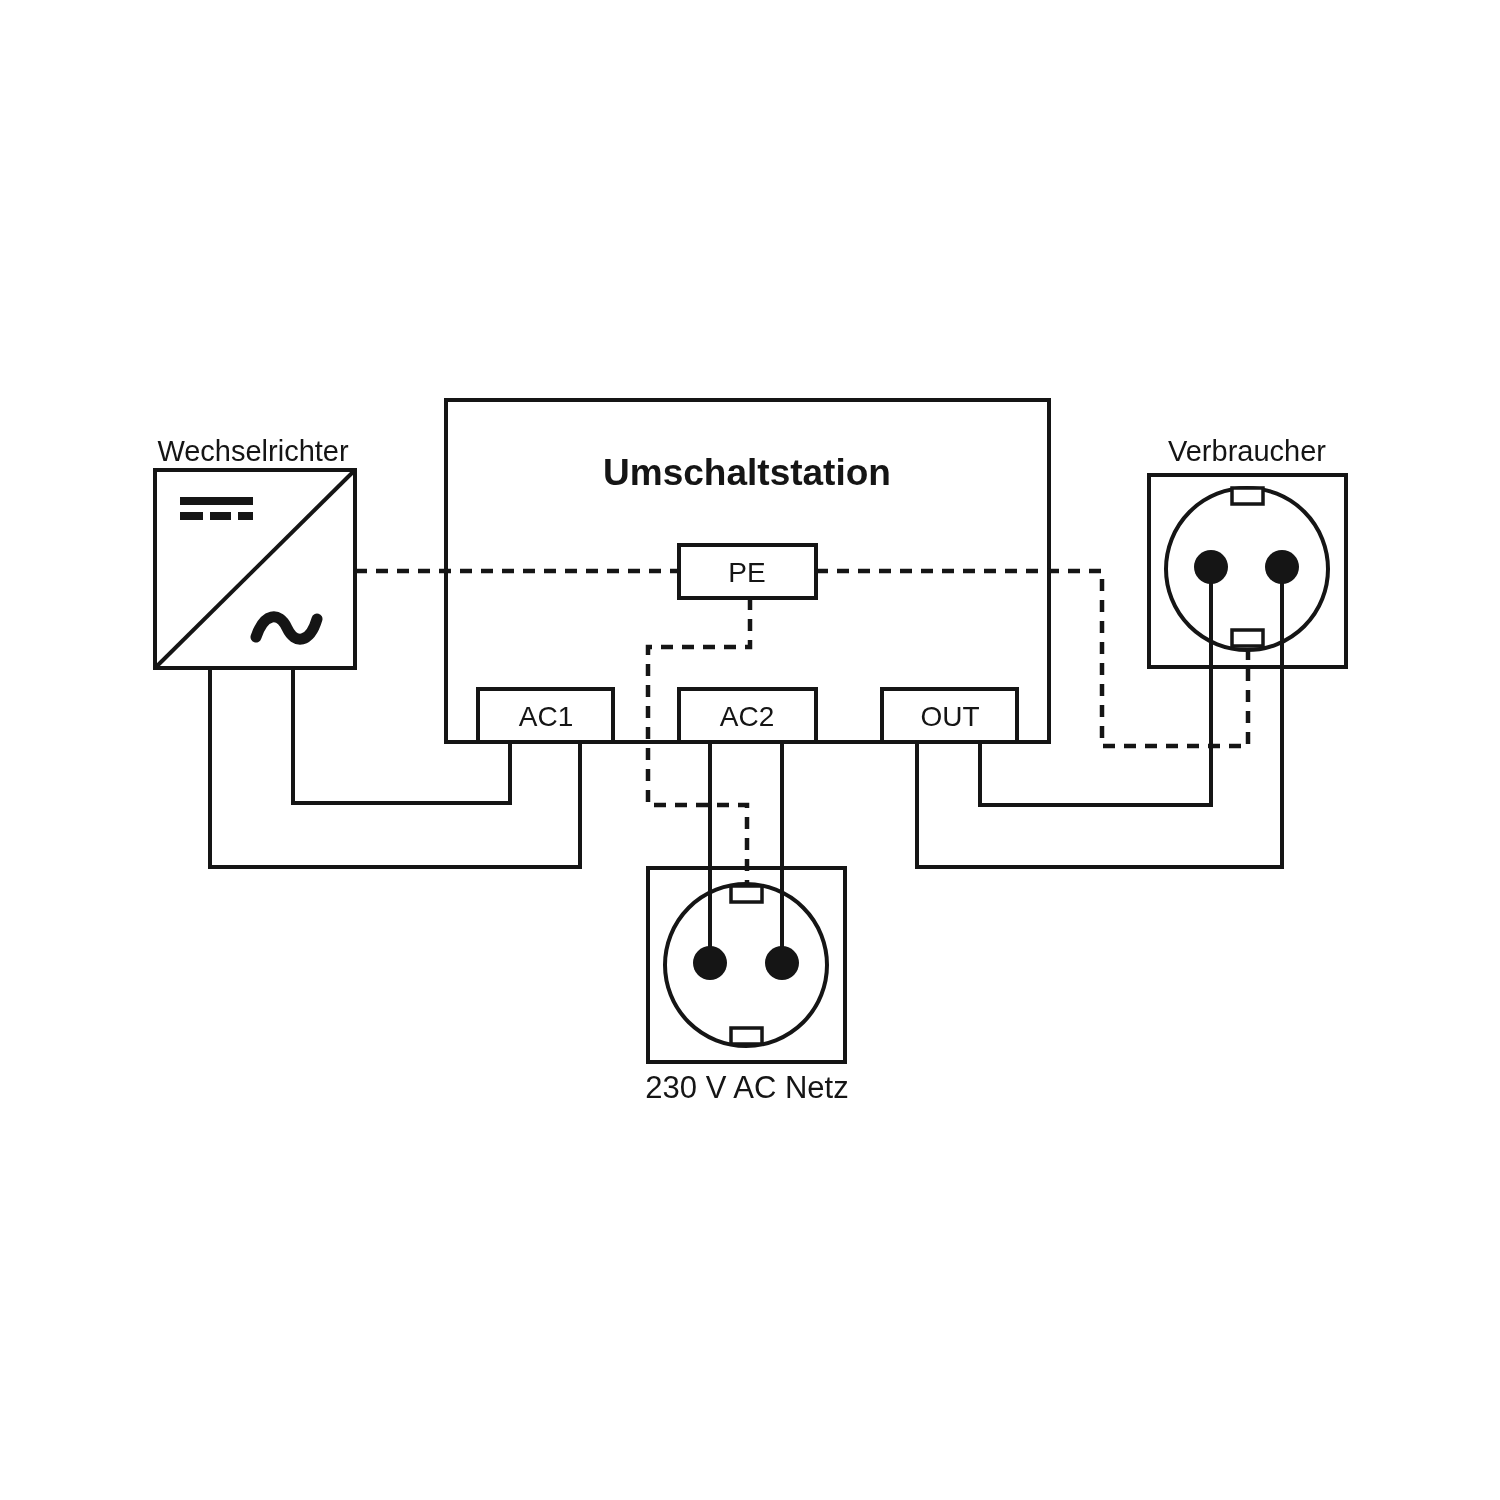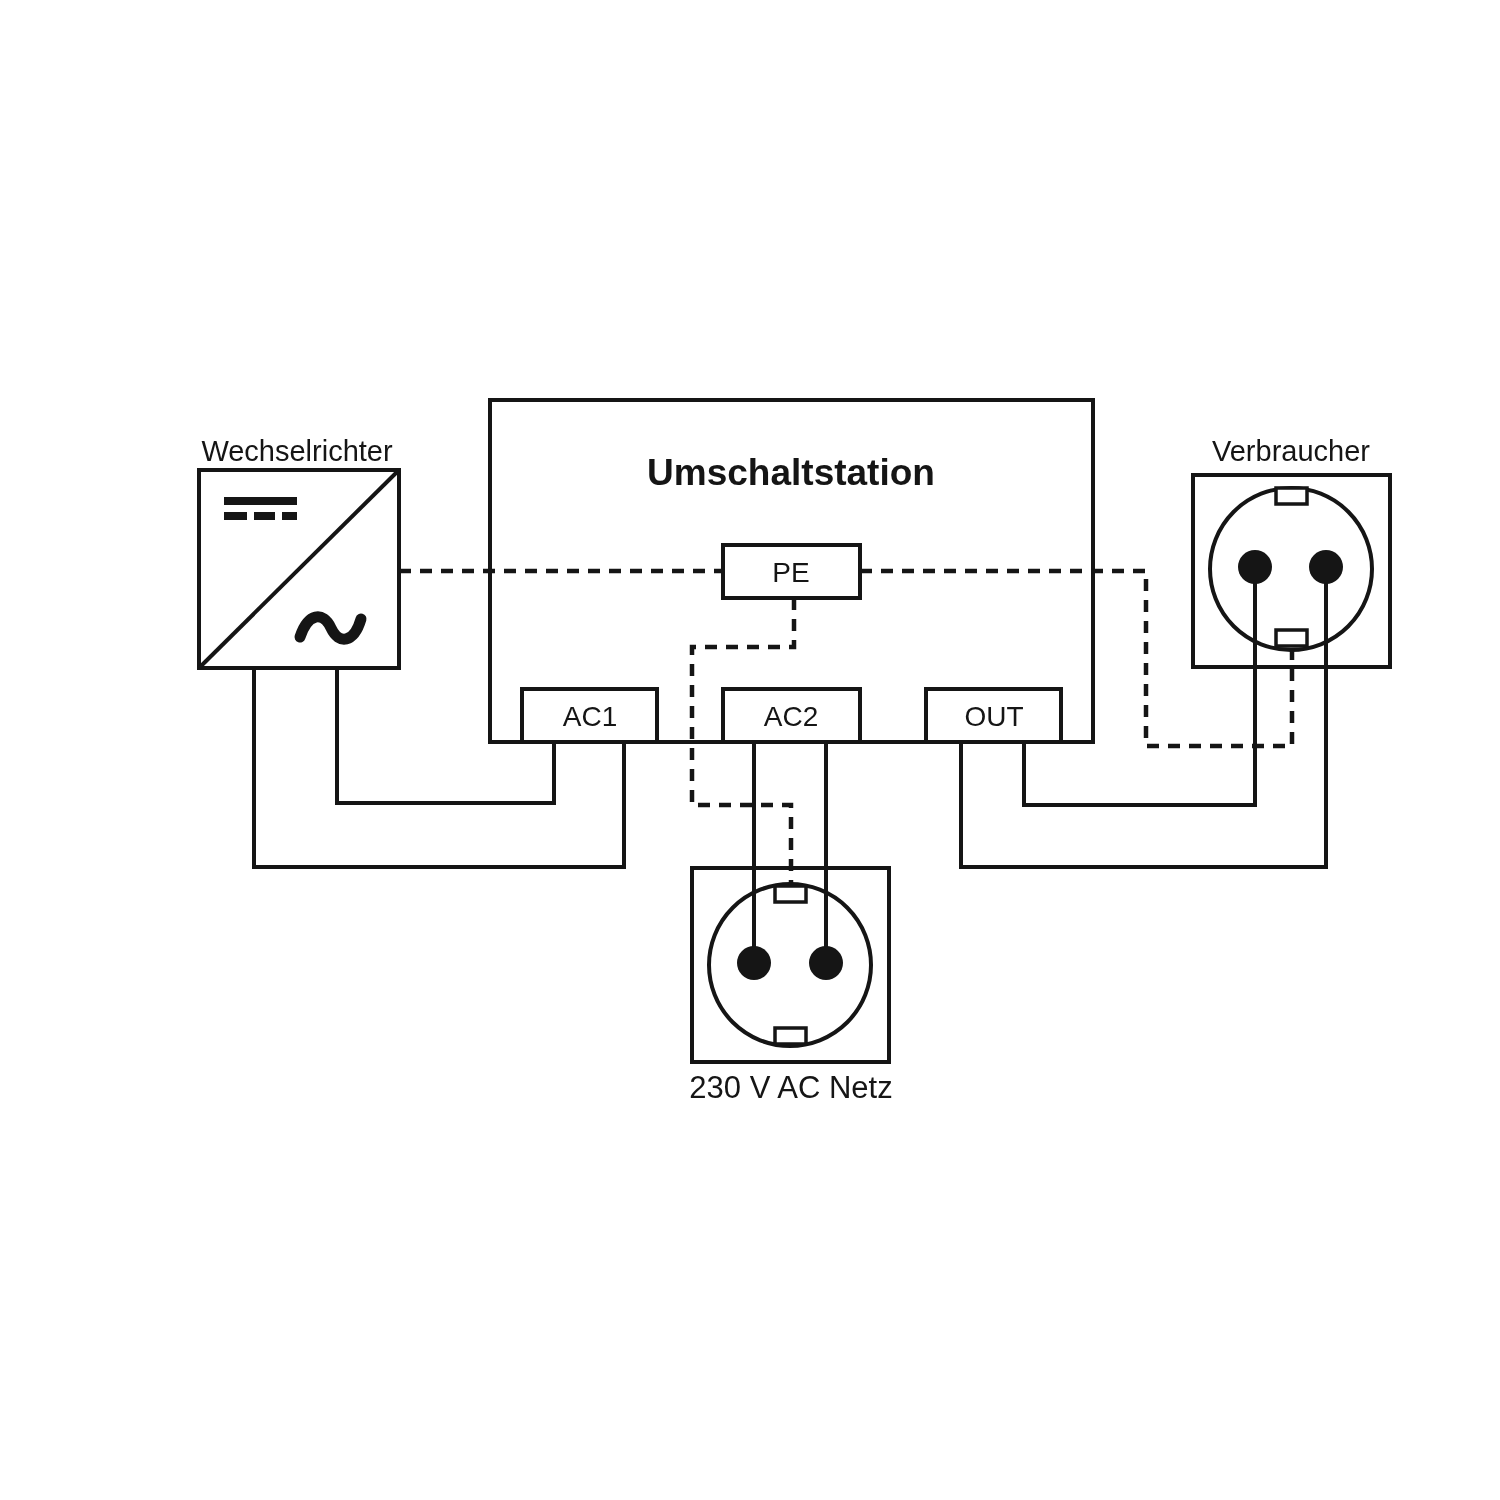--- a/index.html
+++ b/index.html
@@ -4,21 +4,20 @@
 <style>
   :root { --line:#151515; --bg:#ffffff; }
   * { margin:0; padding:0; box-sizing:border-box; }
   html,body { background:var(--bg); }
   .page {
     position:relative;
     width:1436px; height:1500px;
     background:var(--bg);
     font-family:"Liberation Sans", sans-serif;
     overflow:hidden;
-    margin-left:44px;
   }
   svg.diagram { position:absolute; left:0; top:0; width:1500px; height:1500px; display:block; }
 
   .box   { fill:var(--bg); stroke:var(--line); stroke-width:4; }
   .wire  { fill:none; stroke:var(--line); stroke-width:4; }
   .dash  { fill:none; stroke:var(--line); stroke-width:4.5; stroke-dasharray:12 9; }
   .clip  { fill:var(--bg); stroke:var(--line); stroke-width:3.5; }
   .pin   { fill:var(--line); stroke:none; }
   .sym   { fill:none; stroke:var(--line); }
 

